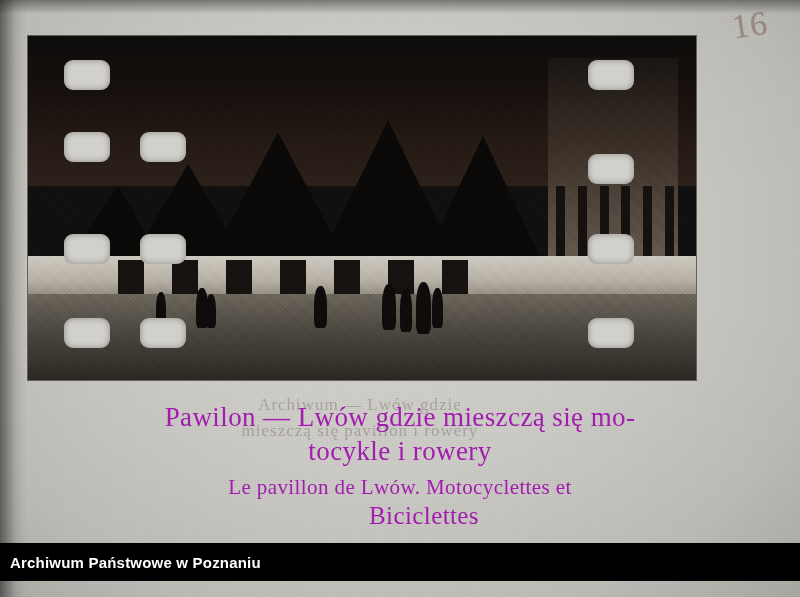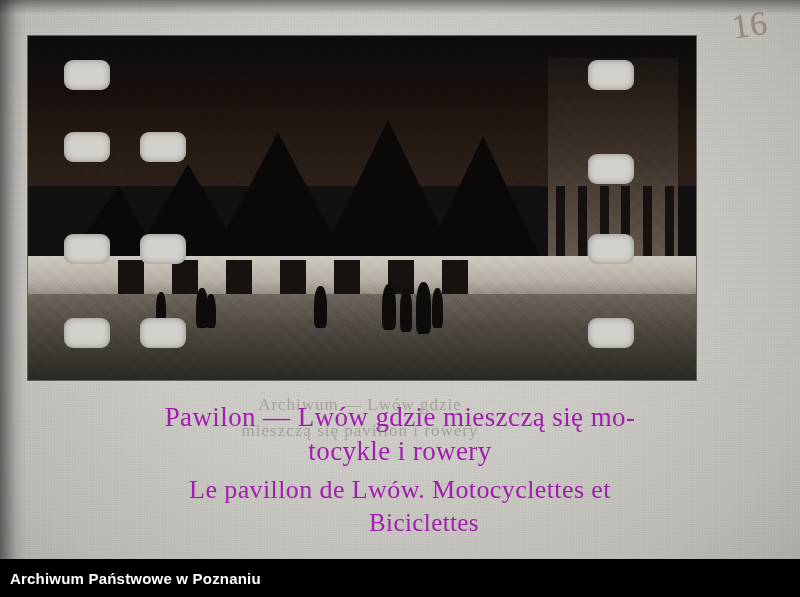--- a/index.html
+++ b/index.html
@@ -163,42 +163,42 @@
     color: #a21caf;
     font-family: "Liberation Serif", serif;
   }
   .caption .line {
     display: block;
     line-height: 1.26;
     letter-spacing: .4px;
   }
   .caption .l1 { font-size: 27px; }
   .caption .l2 { font-size: 27px; }
-  .caption .l3 { font-size: 26px; margin-top: 6px; }
+  .caption .l3 { font-size: 21px; margin-top: 6px; }
   .caption .l4 { font-size: 25px; padding-left: 48px; }
 
   
   .ghost {
     position: absolute;
     left: 150px;
     top: 392px;
     width: 420px;
     text-align: center;
     color: rgba(90,85,78,0.35);
     font-size: 17px;
     letter-spacing: 1px;
     font-family: "Liberation Serif", serif;
     pointer-events: none;
   }
   .ghost span { display: block; line-height: 1.5; }
 
   
   .watermark-bar {
     position: absolute;
-    left: 0; right: 0; bottom: 0;
+    left: 0; right: 0; bottom: 16px;
     height: 38px;
     background: #000;
     display: flex;
     align-items: center;
   }
   .watermark-bar .wm {
     color: #ffffff;
     font-family: "Liberation Sans", sans-serif;
     font-size: 15px;
     padding-left: 10px;

